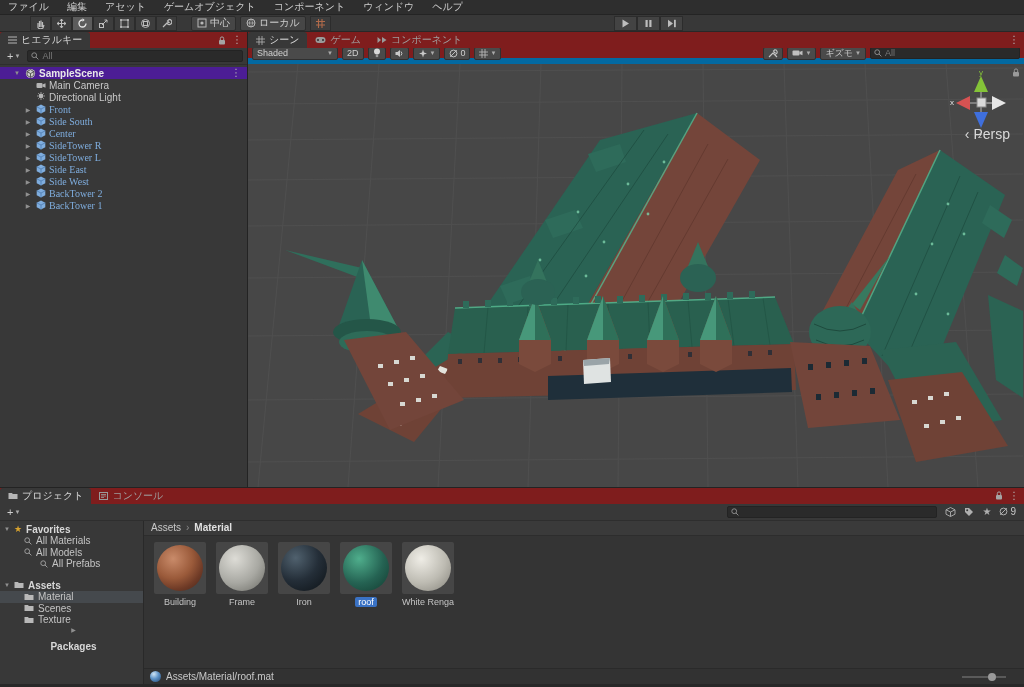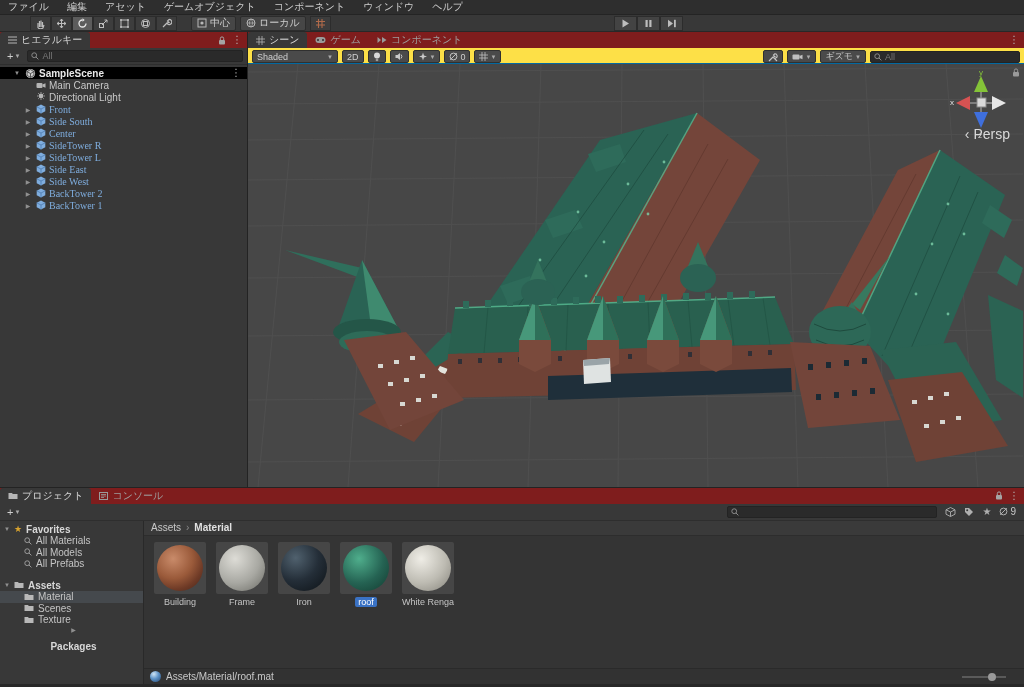--- a/index.html
+++ b/index.html
@@ -32,30 +32,30 @@
   .caret{font-size:6px;color:#aaa;}
   .search{flex:1;height:12px;background:#2a2a2a;border:1px solid #232323;border-radius:2px;display:flex;align-items:center;padding:0 3px;gap:3px;}
   .search input{flex:1;background:transparent;border:none;outline:none;color:#bbb;font-size:9px;min-width:10px;}
   .search input::placeholder{color:#787878;}
 
   
   #hierarchy{width:248px;background:#383838;border-right:1px solid #232323;display:flex;flex-direction:column;}
   #htree{flex:1;padding-top:2px;}
   .hrow{height:12px;display:flex;align-items:center;gap:3px;position:relative;}
   .hrow .arrow{width:10px;text-align:center;font-size:6px;color:#909090;flex:0 0 10px;}
-  .hrow.scene{background:#000000;}
+  .hrow.scene{background:#4c1d95;}
   .hrow.scene .lbl{font-weight:bold;color:#e8e8e8;}
   .hrow .lbl{font-size:10px;color:#c8c8c8;}
   .hrow.prefab .lbl{color:#7fadde;font-family:Liberation Serif, serif;}
   .ind1{padding-left:12px;}
   .ind2{padding-left:23px;}
 
   
   #scenepane{flex:1;display:flex;flex-direction:column;background:#383838;}
-  #scontrols{height:16px;background:#fde047;border-bottom:1px solid #0369a1;display:flex;align-items:flex-end;padding:0 4px;gap:4px;}
+  #scontrols{height:16px;background:#7f1d1d;border-bottom:6px solid #0369a1;display:flex;align-items:center;padding:0 4px;gap:4px;}
   .sbtn{height:13px;background:#4a4a4a;border:1px solid #303030;border-radius:2px;display:flex;align-items:center;justify-content:center;padding:0 4px;gap:2px;color:#cfcfcf;font-size:9px;}
   .shaded{width:86px;justify-content:space-between;}
   #viewport{flex:1;position:relative;background:#474747;overflow:hidden;}
   #axisgizmo{position:absolute;top:2px;right:10px;width:66px;height:76px;}
   #persp{position:absolute;top:62px;right:14px;color:#dadada;font-size:14px;}
   #gizlock{position:absolute;top:4px;right:4px;}
 
   
   #project{height:199px;display:flex;flex-direction:column;background:#383838;}
   #pbody{height:150px;display:flex;}
@@ -703,21 +703,21 @@
             </svg>
           <span>All Materials</span>
         </div>
         <div class="prow" style="padding-left:24px;">
           <svg width="8" height="8" viewBox="0 0 8 8">
               <circle cx="3.2" cy="3.2" r="2.4" stroke="#9a9a9a" fill="none"></circle>
               <path d="M5,5 L7.4,7.4" stroke="#9a9a9a"></path>
             </svg>
           <span>All Models</span>
         </div>
-        <div class="prow" style="padding-left:24px;">
+        <div class="prow" style="padding-left:40px;">
           <svg width="8" height="8" viewBox="0 0 8 8">
               <circle cx="3.2" cy="3.2" r="2.4" stroke="#9a9a9a" fill="none"></circle>
               <path d="M5,5 L7.4,7.4" stroke="#9a9a9a"></path>
             </svg>
           <span>All Prefabs</span>
         </div>
         <div style="height:10px;"></div>
         <div class="prow" style="padding-left:4px;">
           <span class="arrow" style="font-size:6px;color:#909090;">▼</span>
           <svg width="10" height="8" viewBox="0 0 10 8">

